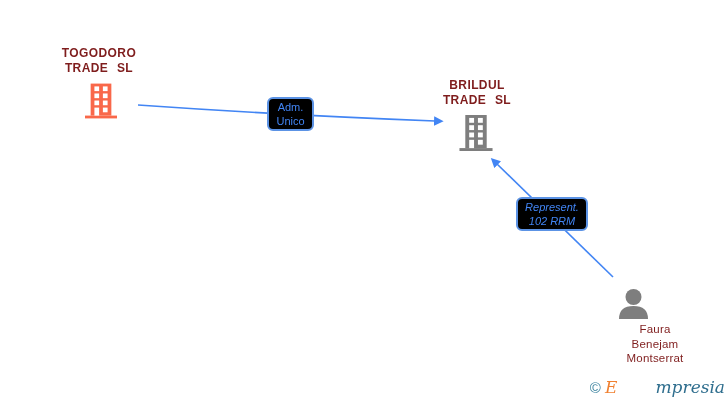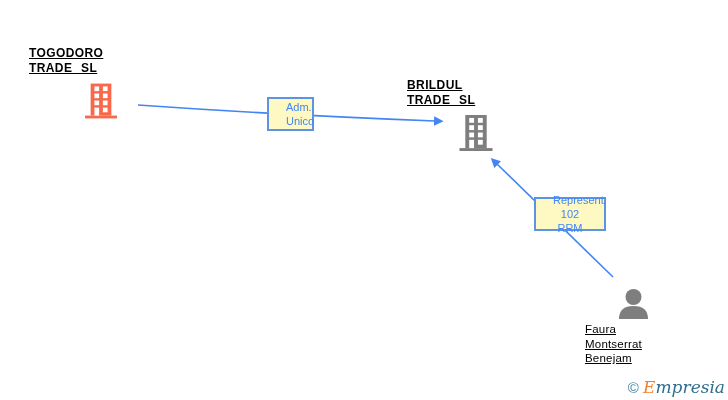--- a/index.html
+++ b/index.html
@@ -13,63 +13,62 @@
   }
   .edges-layer {
     position: absolute;
     left: 0; top: 0;
     width: 728px; height: 400px;
     pointer-events: none;
   }
   .node-label {
     position: absolute;
     width: 140px;
-    text-align: left;
-    color: #000000;
+    text-align: center;
+    color: #7f1d1d;
     font-weight: bold;
     font-size: 12px;
     line-height: 15px;
     letter-spacing: 0.4px;
     word-spacing: 5px;
-    text-decoration: underline;
   }
   .person-name {
     font-weight: normal;
     font-size: 11.5px;
     line-height: 14.5px;
     letter-spacing: 0.2px;
     word-spacing: 0;
   }
   .node-icon { position: absolute; }
   .edge-label {
     position: absolute;
     box-sizing: border-box;
     border: 2px solid #5C93E5;
-    border-radius: 0;
-    background: #fef9c3;
+    border-radius: 6px;
+    background: #000000;
     color: #4285F4;
     font-size: 11px;
     line-height: 14px;
     text-align: center;
     display: flex;
     flex-direction: column;
     justify-content: center;
-    padding: 2px 17px;
+    padding: 2px 3px;
   }
   .watermark {
     position: absolute;
     right: 3px;
     bottom: 3px;
     font-size: 15px;
     white-space: nowrap;
   }
   .wm-copy { color: #3E85A0; font-size: 15px; }
   .wm-brand { font-family: "DejaVu Serif", serif; font-style: italic; font-size: 17px; }
   .wm-initial { color: #F08030; }
-  .wm-rest { color: #2F6E8E; }
+  .wm-rest { color: #2F6E8E; margin-left: 38px; }
 </style>
 </head>
 <body>
 
 <div class="canvas">
 
   <svg class="edges-layer" width="728" height="400" viewBox="0 0 728 400">
     <defs>
       <marker id="arrowhead" viewBox="0 0 10 10" refX="1" refY="5" markerWidth="6" markerHeight="6" orient="auto">
         <path d="M0,0 L10,5 L0,10 z" fill="#4285F4"></path>
@@ -118,30 +117,30 @@
   </div>
 
   <div class="node-icon" style="left:618px; top:289px;">
     <svg width="31" height="30" viewBox="0 0 31 30" fill="none">
       <circle cx="15.5" cy="8" r="8" fill="#7E7E7E"></circle>
       <path d="M1,30 Q1,17 15.5,17 Q30,17 30,30 Z" fill="#7E7E7E"></path>
     </svg>
   </div>
   <div class="node-label person-name" style="left:585px; top:322px;">
     <div>Faura</div>
+    <div>Benejam</div>
     <div>Montserrat</div>
-    <div>Benejam</div>
   </div>
 
   <div class="edge-label" style="left:267px; top:97px; width:47px; height:34px;">
     <div>Adm.</div>
     <div>Unico</div>
   </div>
 
-  <div class="edge-label" style="left:534px; top:197px; width:72px; height:34px;">
+  <div class="edge-label" style="left:516px; top:197px; width:72px; height:34px;font-style:italic;">
     <div>Represent.</div>
     <div>102 RRM</div>
   </div>
 
   <div class="watermark">
     <span class="wm-copy">©</span>
     <span class="wm-brand"><span class="wm-initial">E</span><span class="wm-rest">mpresia</span></span>
   </div>
 
 </div>

